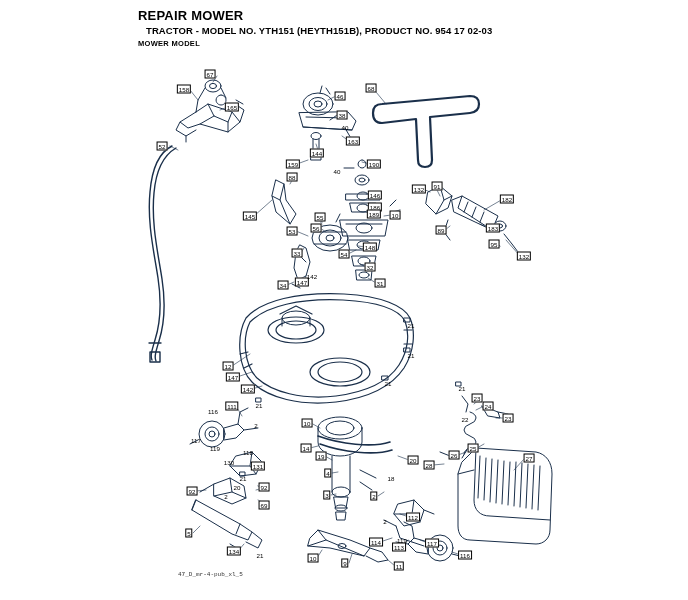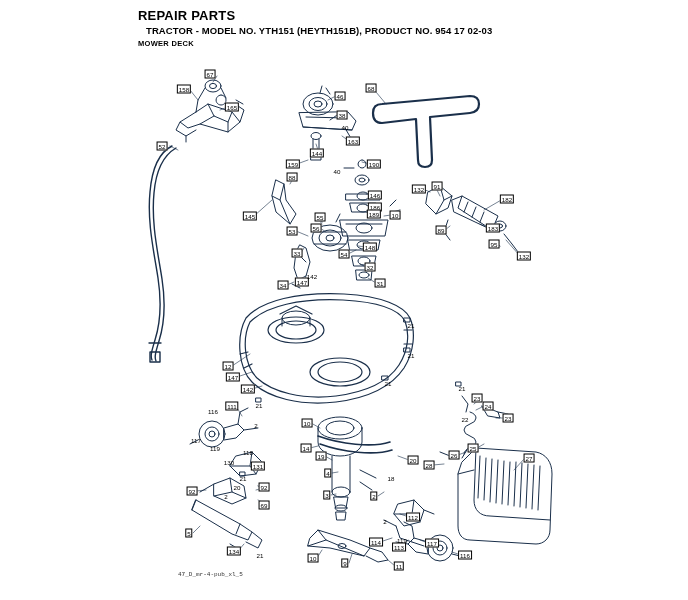--- a/index.html
+++ b/index.html
@@ -86,23 +86,23 @@
     background: transparent;
     padding: 0;
   }
 </style>
 </head>
 <body>
 
 <div id="page">
 
   <div class="hdr">
-    <div class="hdr-title">REPAIR PARTS</div>
+    <div class="hdr-title">REPAIR MOWER</div>
     <div class="hdr-sub">TRACTOR - MODEL NO. YTH151 (HEYTH151B), PRODUCT NO. 954 17 02-03</div>
-    <div class="hdr-sec">MOWER DECK</div>
+    <div class="hdr-sec">MOWER MODEL</div>
   </div>
 
   <svg id="art" viewBox="0 0 688 600">
     <g fill="none" stroke="#1a2f4a" stroke-width="1" stroke-linejoin="round" stroke-linecap="round">
 
       <g stroke-width="2.2">
         <path d="M382 104 L470 96 Q479 96 479 104 Q479 112 470 113 L430 117 L432 160 Q432 167 425 167 Q418 167 418 160 L416 119 L382 123 Q373 123 373 113 Q373 104 382 104 Z"></path>
       </g>
 
       <g stroke-width="1.4">

